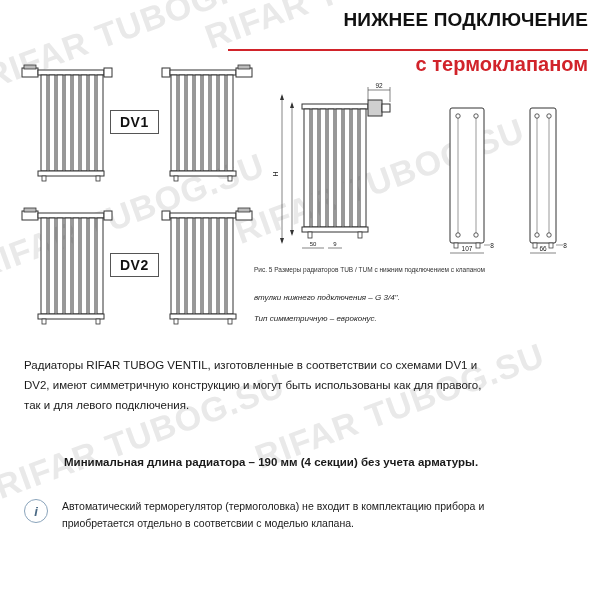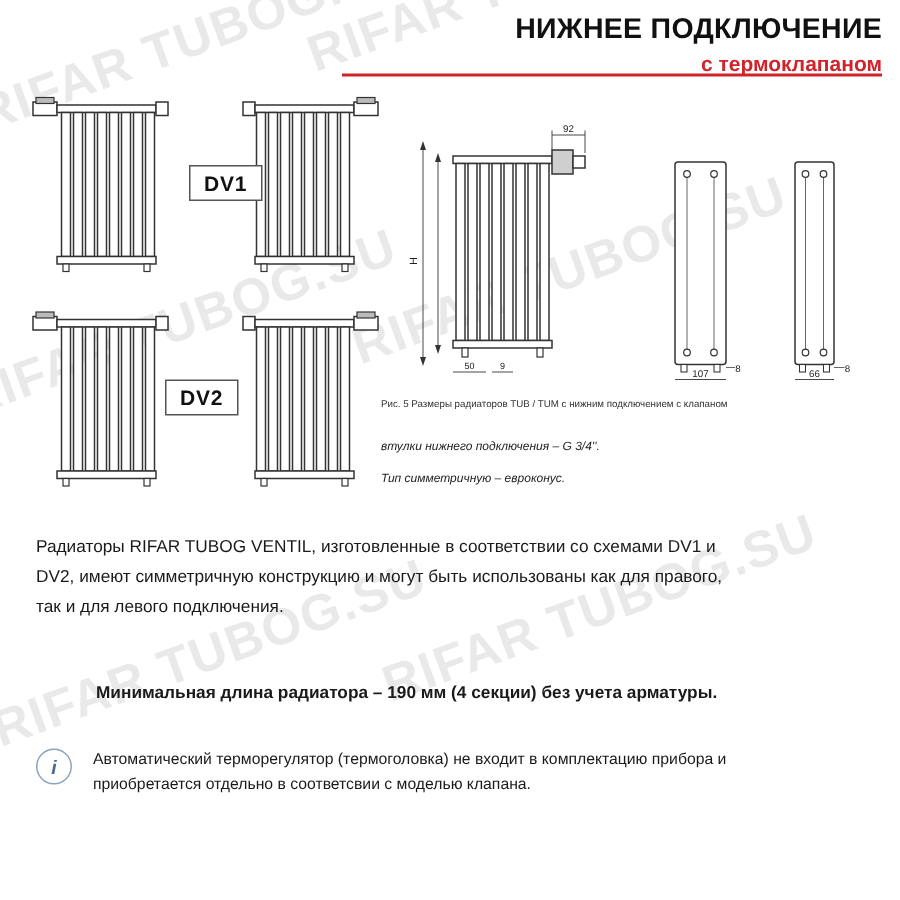--- a/index.html
+++ b/index.html
@@ -46,24 +46,24 @@
     box-sizing: border-box;
   }
   .header-title {
     font-size: 19px;
     font-weight: 700;
     color: #111;
     letter-spacing: 0.2px;
     line-height: 1.1;
   }
   .header-sub {
-    font-size: 14px;
+    font-size: 20px;
     font-weight: 700;
     color: #d1232a;
-    margin-top: 4px;
+    margin-top: 22px;
     line-height: 1.1;
   }
   .header-rule {
     position: absolute;
     left: 228px;
     right: 12px;
     top: 49px;
     height: 2px;
     background: #d1232a;
   }
@@ -232,21 +232,21 @@
     <svg class="arrow" width="11" height="22" viewBox="0 0 11 22" style="left:13px; top:122px;">
       <line x1="5.5" y1="0" x2="5.5" y2="15" stroke="#2a6fd1" stroke-width="1.8"></line>
       <polygon points="5.5,22 1.5,14 9.5,14" fill="#2a6fd1"></polygon>
     </svg>
     <svg class="arrow" width="11" height="22" viewBox="0 0 11 22" style="left:67px; top:122px;">
       <line x1="5.5" y1="22" x2="5.5" y2="6" stroke="#d1232a" stroke-width="1.8"></line>
       <polygon points="5.5,0 1.5,8 9.5,8" fill="#d1232a"></polygon>
     </svg>
   </div>
 
-  <div class="rad-label" style="left:126px; top:110px;">DV1</div>
+  <div class="rad-label" style="left:110px; top:110px;">DV1</div>
 
   <div class="diagram-box" style="left:20px; top:205px;">
     <svg width="96" height="125" viewBox="0 0 96 125">
       <rect x="2" y="6" width="16" height="9" fill="#fff" stroke="#333" stroke-width="1"></rect>
       <rect x="4" y="3" width="12" height="4" fill="#bbb" stroke="#333" stroke-width="0.8"></rect>
       <rect x="18" y="8" width="66" height="5" fill="#fff" stroke="#333" stroke-width="1"></rect>
       <rect x="84" y="6" width="8" height="9" fill="#fff" stroke="#333" stroke-width="1"></rect>
       <g stroke="#333" stroke-width="1" fill="#fff">
         <rect x="21" y="13" width="6" height="96"></rect>
         <rect x="29" y="13" width="6" height="96"></rect>

